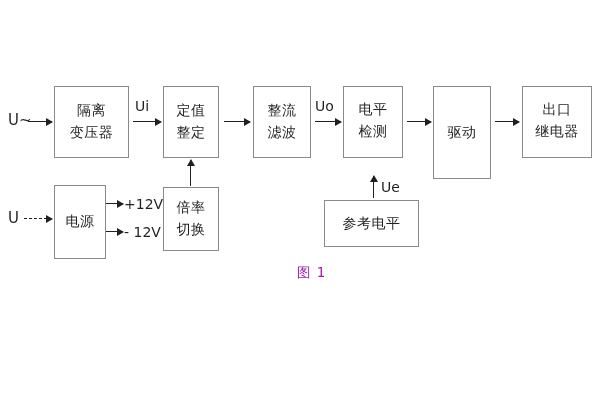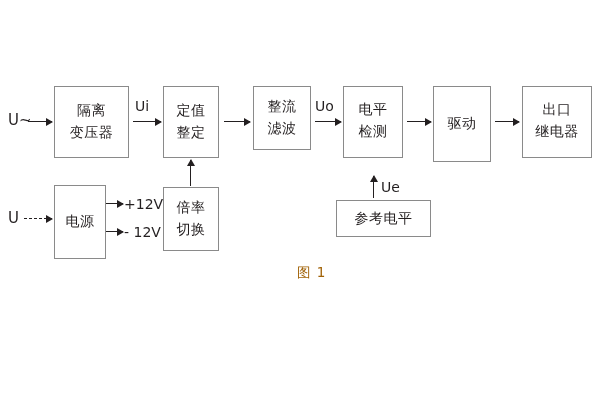--- a/index.html
+++ b/index.html
@@ -47,21 +47,21 @@
     line-height: 1;
     color: #231f20;
     white-space: nowrap;
   }
   .lbl.big {
     font-size: 15px;
   }
   .caption {
     position: absolute;
     font-size: 13.5px;
-    color: #a16207;
+    color: #a21caf;
     white-space: nowrap;
     letter-spacing: 1px;
   }
 
   
   .harrow {
     position: absolute;
     height: 1.4px;
     background: #231f20;
   }
@@ -118,36 +118,36 @@
   <div class="lbl" style="left:135px; top:99px;">Ui</div>
   <div class="harrow" style="left:133px; top:121px; width:28px;"></div>
 
   <div class="block" style="left:163px; top:86px; width:56px; height:72px;">
     <span class="ln">定值</span>
     <span class="ln">整定</span>
   </div>
 
   <div class="harrow" style="left:224px; top:121px; width:26px;"></div>
 
-  <div class="block" style="left:253px; top:86px; width:58px; height:64px;">
+  <div class="block" style="left:253px; top:86px; width:58px; height:72px;">
     <span class="ln">整流</span>
     <span class="ln">滤波</span>
   </div>
 
   <div class="lbl" style="left:315px; top:99px;">Uo</div>
   <div class="harrow" style="left:315px; top:121px; width:26px;"></div>
 
   <div class="block" style="left:343px; top:86px; width:60px; height:72px;font-family:Liberation Mono, monospace;">
     <span class="ln">电平</span>
     <span class="ln">检测</span>
   </div>
 
   <div class="harrow" style="left:407px; top:121px; width:24px;"></div>
 
-  <div class="block" style="left:433px; top:86px; width:58px; height:76px;">
+  <div class="block" style="left:433px; top:86px; width:58px; height:93px;">
     <span class="ln">驱动</span>
   </div>
 
   <div class="harrow" style="left:495px; top:121px; width:24px;"></div>
 
   <div class="block" style="left:522px; top:86px; width:70px; height:72px;font-family:Liberation Mono, monospace;">
     <span class="ln">出口</span>
     <span class="ln">继电器</span>
   </div>
 
@@ -167,19 +167,19 @@
   <div class="block" style="left:163px; top:187px; width:56px; height:64px;">
     <span class="ln">倍率</span>
     <span class="ln">切换</span>
   </div>
 
   <div class="varrow" style="left:190px; top:160px; height:26px;"></div>
 
   <div class="varrow" style="left:373px; top:176px; height:22px;"></div>
   <div class="lbl" style="left:381px; top:180px;">Ue</div>
 
-  <div class="block" style="left:336px; top:200px; width:95px; height:37px;justify-content:center;">
+  <div class="block" style="left:324px; top:200px; width:95px; height:47px;justify-content:center;">
     <span class="ln">参考电平</span>
   </div>
 
   <div class="caption" style="left:297px; top:264px;">图 1</div>
 
 </div>
 
 </body></html>

